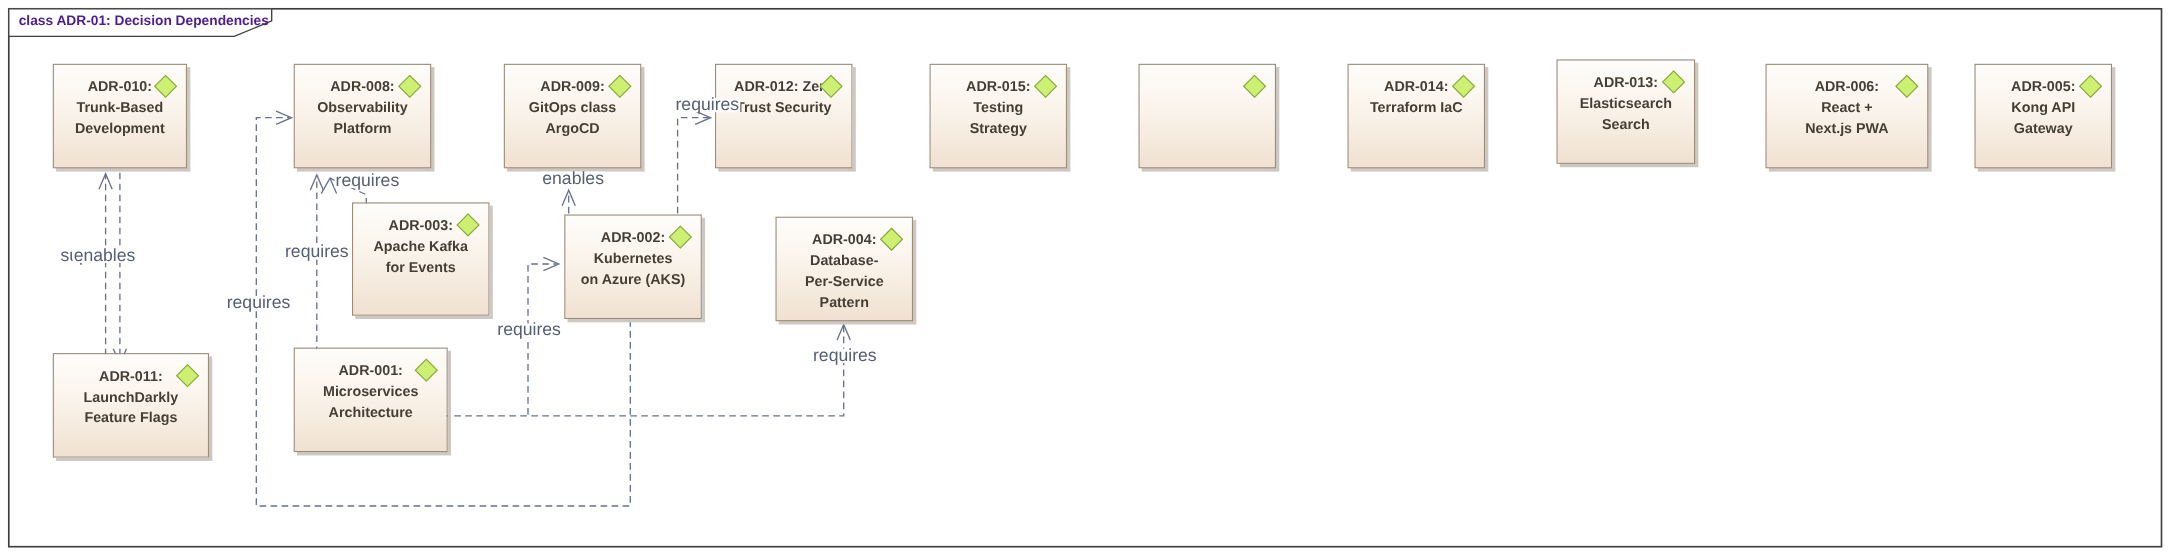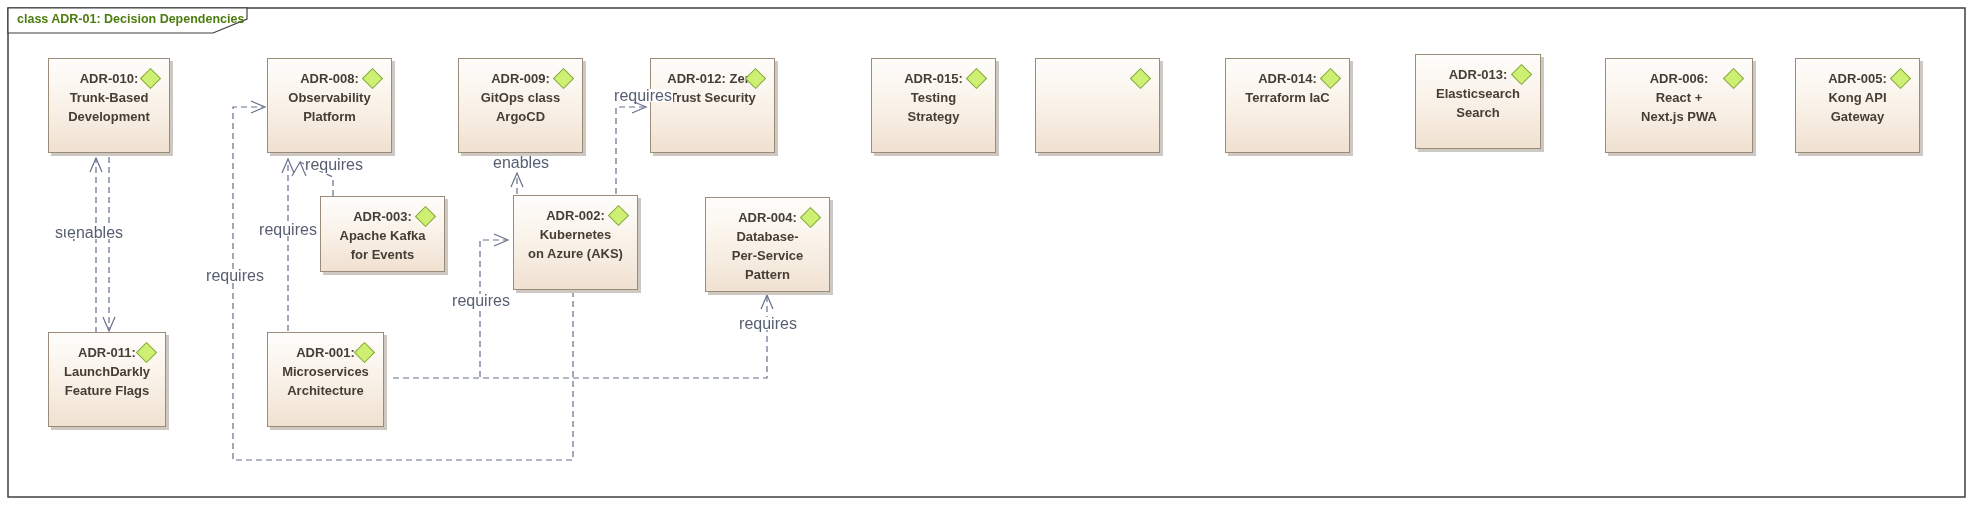--- a/index.html
+++ b/index.html
@@ -7,21 +7,21 @@
     position:relative;width:1973px;height:505px;overflow:hidden;
     font-family:"Liberation Sans",sans-serif;
   }
   svg.canvas{position:absolute;left:0;top:0;z-index:0;}
   .frame-rect{fill:none;stroke:#3f3f3f;stroke-width:1.5;}
   .tab-shape{fill:#ffffff;stroke:#3f3f3f;stroke-width:1.2;}
   .conn{fill:none;stroke:#67708c;stroke-width:1.2;stroke-dasharray:6 4;}
   .arrow{fill:none;stroke:#67708c;stroke-width:1.2;}
   .frame-title{
     position:absolute;left:17px;top:12px;z-index:3;
-    font-size:12.5px;font-weight:bold;color:#4d7c0f;white-space:nowrap;
+    font-size:12.5px;font-weight:bold;color:#4c1d95;white-space:nowrap;
   }
   .node{
     position:absolute;z-index:2;box-sizing:border-box;
     border:1px solid #9b8b79;
     background:linear-gradient(180deg,#fefdfb 0%,#faf3ea 45%,#f0e1d1 100%);
     box-shadow:3px 3px 0 #cdc8c2;
   }
   .node-text{
     margin:10px 8px 0 8px;
     text-align:center;white-space:pre-line;
@@ -85,21 +85,21 @@
   <span class="diamond"></span>
   <div class="node-text">ADR-009:
 GitOps class
 ArgoCD</div>
 </div>
 <div class="node" style="left:650px;top:58px;width:125px;height:95px">
   <span class="diamond"></span>
   <div class="node-text">ADR-012: Zero
 Trust Security</div>
 </div>
-<div class="node" style="left:871px;top:58px;width:125px;height:95px">
+<div class="node" style="left:845px;top:58px;width:125px;height:95px">
   <span class="diamond"></span>
   <div class="node-text">ADR-015:
 Testing
 Strategy</div>
 </div>
 <div class="node" style="left:1035px;top:58px;width:125px;height:95px">
   <span class="diamond"></span>
 </div>
 <div class="node" style="left:1225px;top:58px;width:125px;height:95px">
   <span class="diamond"></span>
@@ -117,46 +117,46 @@
   <div class="node-text">ADR-006:
 React +
 Next.js PWA</div>
 </div>
 <div class="node" style="left:1795px;top:58px;width:125px;height:95px">
   <span class="diamond"></span>
   <div class="node-text">ADR-005:
 Kong API
 Gateway</div>
 </div>
-<div class="node" style="left:320px;top:196px;width:125px;height:76px">
+<div class="node" style="left:320px;top:184px;width:125px;height:103px">
   <span class="diamond"></span>
   <div class="node-text">ADR-003:
 Apache Kafka
 for Events</div>
 </div>
 <div class="node" style="left:513px;top:195px;width:125px;height:95px">
   <span class="diamond"></span>
   <div class="node-text">ADR-002:
 Kubernetes
 on Azure (AKS)</div>
 </div>
 <div class="node" style="left:705px;top:197px;width:125px;height:95px">
   <span class="diamond"></span>
   <div class="node-text">ADR-004:
 Database-
 Per-Service
 Pattern</div>
 </div>
-<div class="node" style="left:48px;top:332px;width:118px;height:95px">
+<div class="node" style="left:48px;top:321px;width:142px;height:95px">
   <span class="diamond"></span>
   <div class="node-text">ADR-011:
 LaunchDarkly
 Feature Flags</div>
 </div>
-<div class="node" style="left:267px;top:332px;width:117px;height:95px">
+<div class="node" style="left:267px;top:316px;width:140px;height:95px">
   <span class="diamond"></span>
   <div class="node-text">ADR-001:
 Microservices
 Architecture</div>
 </div>
 
 <span class="clabel" style="left:54px;top:226px">sup</span>
 <span class="clabel" style="left:66px;top:226px">enables</span>
 <span class="clabel ctr" style="left:288px;top:223px">requires</span>
 <span class="clabel ctr" style="left:334px;top:158px">requires</span>

